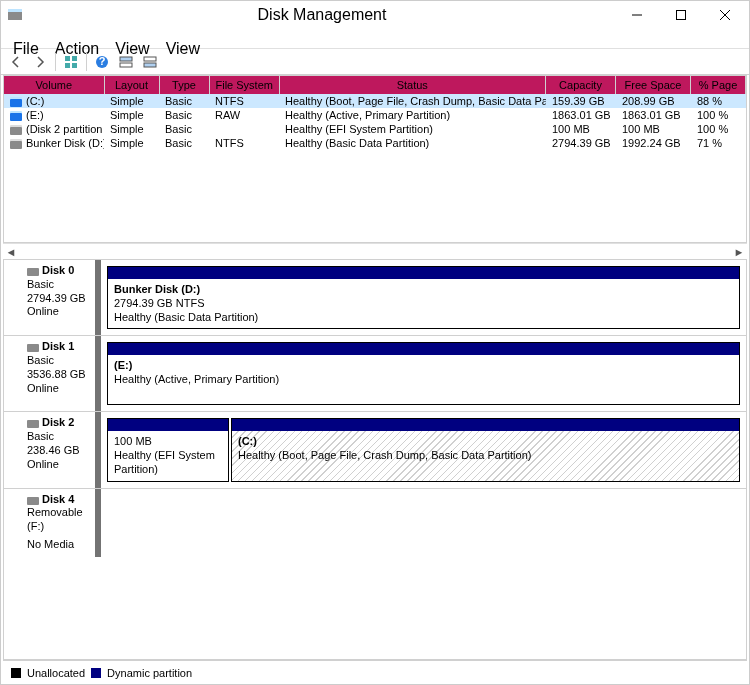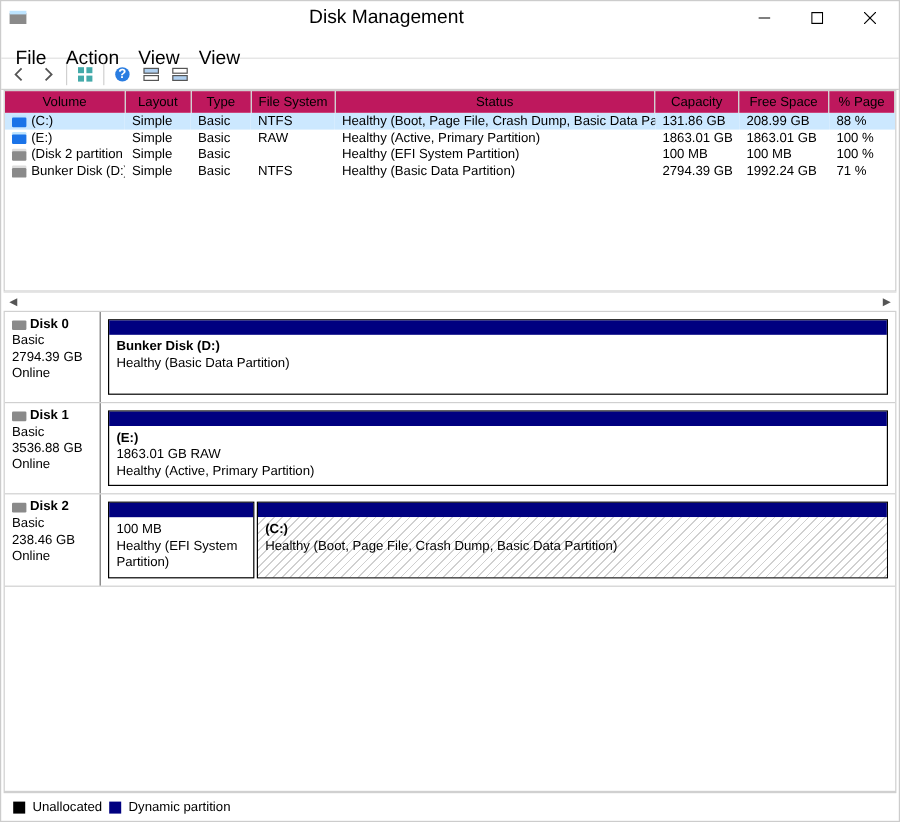--- a/index.html
+++ b/index.html
@@ -30,21 +30,21 @@
 .volicon .top { position: absolute; width: 12px; height: 3px; top: 0; background: #bde4ff; border-radius: 1px; }
 .volicon.gray .top { background: #ddd; }
 
 .table-body-area { height: 148px; overflow: hidden; position: relative; }
 .hscroll { height: 16px; border-top: 1px solid #e0e0e0; display: flex; align-items: center; justify-content: space-between; margin: 0 2px; }
 .hscroll .arrow { width: 16px; height: 16px; display: flex; align-items: center; justify-content: center; color: #555; }
 
 .graphical { flex: 1; margin: 0 2px; border: 1px solid #d0d0d0; overflow: hidden; }
 .diskrow { display: flex; border-bottom: 1px solid #d0d0d0; min-height: 68px; }
 .diskrow.lg { min-height: 76px; }
-.diskcell { width: 80px; border-right: 1px solid #737373; padding: 4px 6px; line-height: 1.25; }
+.diskcell { width: 80px; border-right: 6px solid #737373; padding: 4px 6px; line-height: 1.25; margin-left: 17px; }
 .diskcell .dname { font-weight: 700; }
 .diskicon { display:inline-block; width:12px; height:10px; margin-right:3px; vertical-align:middle; }
 .diskicon .b { width:12px; height:8px; background:#8a8a8a; margin-top:2px; border-radius:1px; }
 .partarea { flex: 1; padding: 6px; display: flex; gap: 2px; }
 .part { border: 1px solid #000; display: flex; flex-direction: column; flex: 1; }
 .partbar { height: 12px; background: #000080; }
 .partbody { padding: 4px 6px; line-height: 1.25; flex:1; }
 .part.small { flex: 0 0 122px; }
 .part.hatched .partbody { background: repeating-linear-gradient(135deg, #fff, #fff 4px, #d0d0d0 4px, #d0d0d0 5px); }
 
@@ -167,21 +167,21 @@
           <col style="width:75px">
           <col style="width:55px">
         </colgroup>
     <tbody id="volrows">
           <tr class="sel">
             <td><span class="volicon blue"><span class="top"></span><span class="body"></span></span>(C:)</td>
             <td>Simple</td>
             <td>Basic</td>
             <td>NTFS</td>
             <td>Healthy (Boot, Page File, Crash Dump, Basic Data Partition)</td>
-            <td>131.86 GB</td>
+            <td>159.39 GB</td>
             <td>208.99 GB</td>
             <td>88 %</td>
           </tr>
           <tr>
             <td><span class="volicon blue"><span class="top"></span><span class="body"></span></span>(E:)</td>
             <td>Simple</td>
             <td>Basic</td>
             <td>RAW</td>
             <td>Healthy (Active, Primary Partition)</td>
             <td>1863.01 GB</td>
@@ -224,39 +224,39 @@
       <div><span class="diskicon"><div class="b"></div></span><span class="dname">Disk 0</span></div>
       <div>Basic</div>
       <div>2794.39 GB</div>
       <div>Online</div>
     </div>
     <div class="partarea">
       <div class="part">
         <div class="partbar"></div>
         <div class="partbody">
           <div style="font-weight:700">Bunker Disk  (D:)</div>
+          <div>2794.39 GB NTFS</div>
           <div>Healthy (Basic Data Partition)</div>
         </div>
       </div>
     </div>
   </div>
 
   <div class="diskrow lg">
     <div class="diskcell">
       <div><span class="diskicon"><div class="b"></div></span><span class="dname">Disk 1</span></div>
       <div>Basic</div>
       <div>3536.88 GB</div>
       <div>Online</div>
     </div>
     <div class="partarea">
       <div class="part">
         <div class="partbar"></div>
         <div class="partbody">
           <div style="font-weight:700">(E:)</div>
-          <div>1863.01 GB RAW</div>
           <div>Healthy (Active, Primary Partition)</div>
         </div>
       </div>
     </div>
   </div>
 
   <div class="diskrow lg">
     <div class="diskcell">
       <div><span class="diskicon"><div class="b"></div></span><span class="dname">Disk 2</span></div>
       <div>Basic</div>
@@ -276,20 +276,26 @@
         <div class="partbody">
           <div style="font-weight:700">(C:)</div>
           <div>Healthy (Boot, Page File, Crash Dump, Basic Data Partition)</div>
         </div>
       </div>
     </div>
   </div>
 
 
   <div class="diskrow" style="border-bottom:none">
+    <div class="diskcell">
+      <div><span class="diskicon"><div class="b"></div></span><span class="dname">Disk 4</span></div>
+      <div>Removable (F:)</div>
+      <div style="height:4px"></div>
+      <div>No Media</div>
+    </div>
     <div class="partarea"></div>
   </div>
 
 </div>
 
 <div class="legend">
   <span class="sw black"></span>
   <span>Unallocated</span>
   <span class="sw navy"></span>
   <span>Dynamic partition</span>

